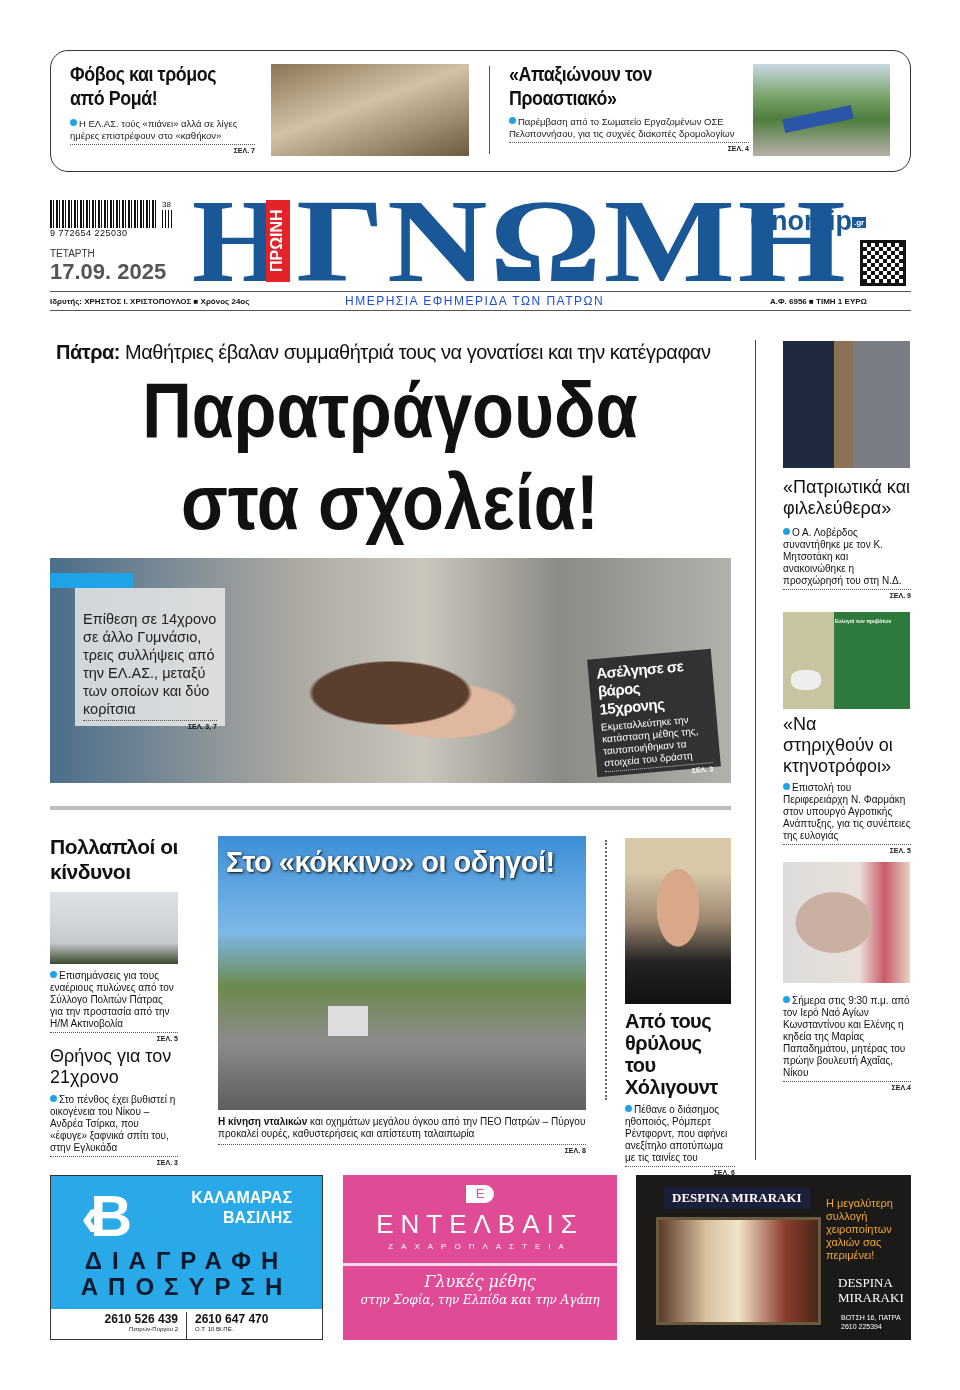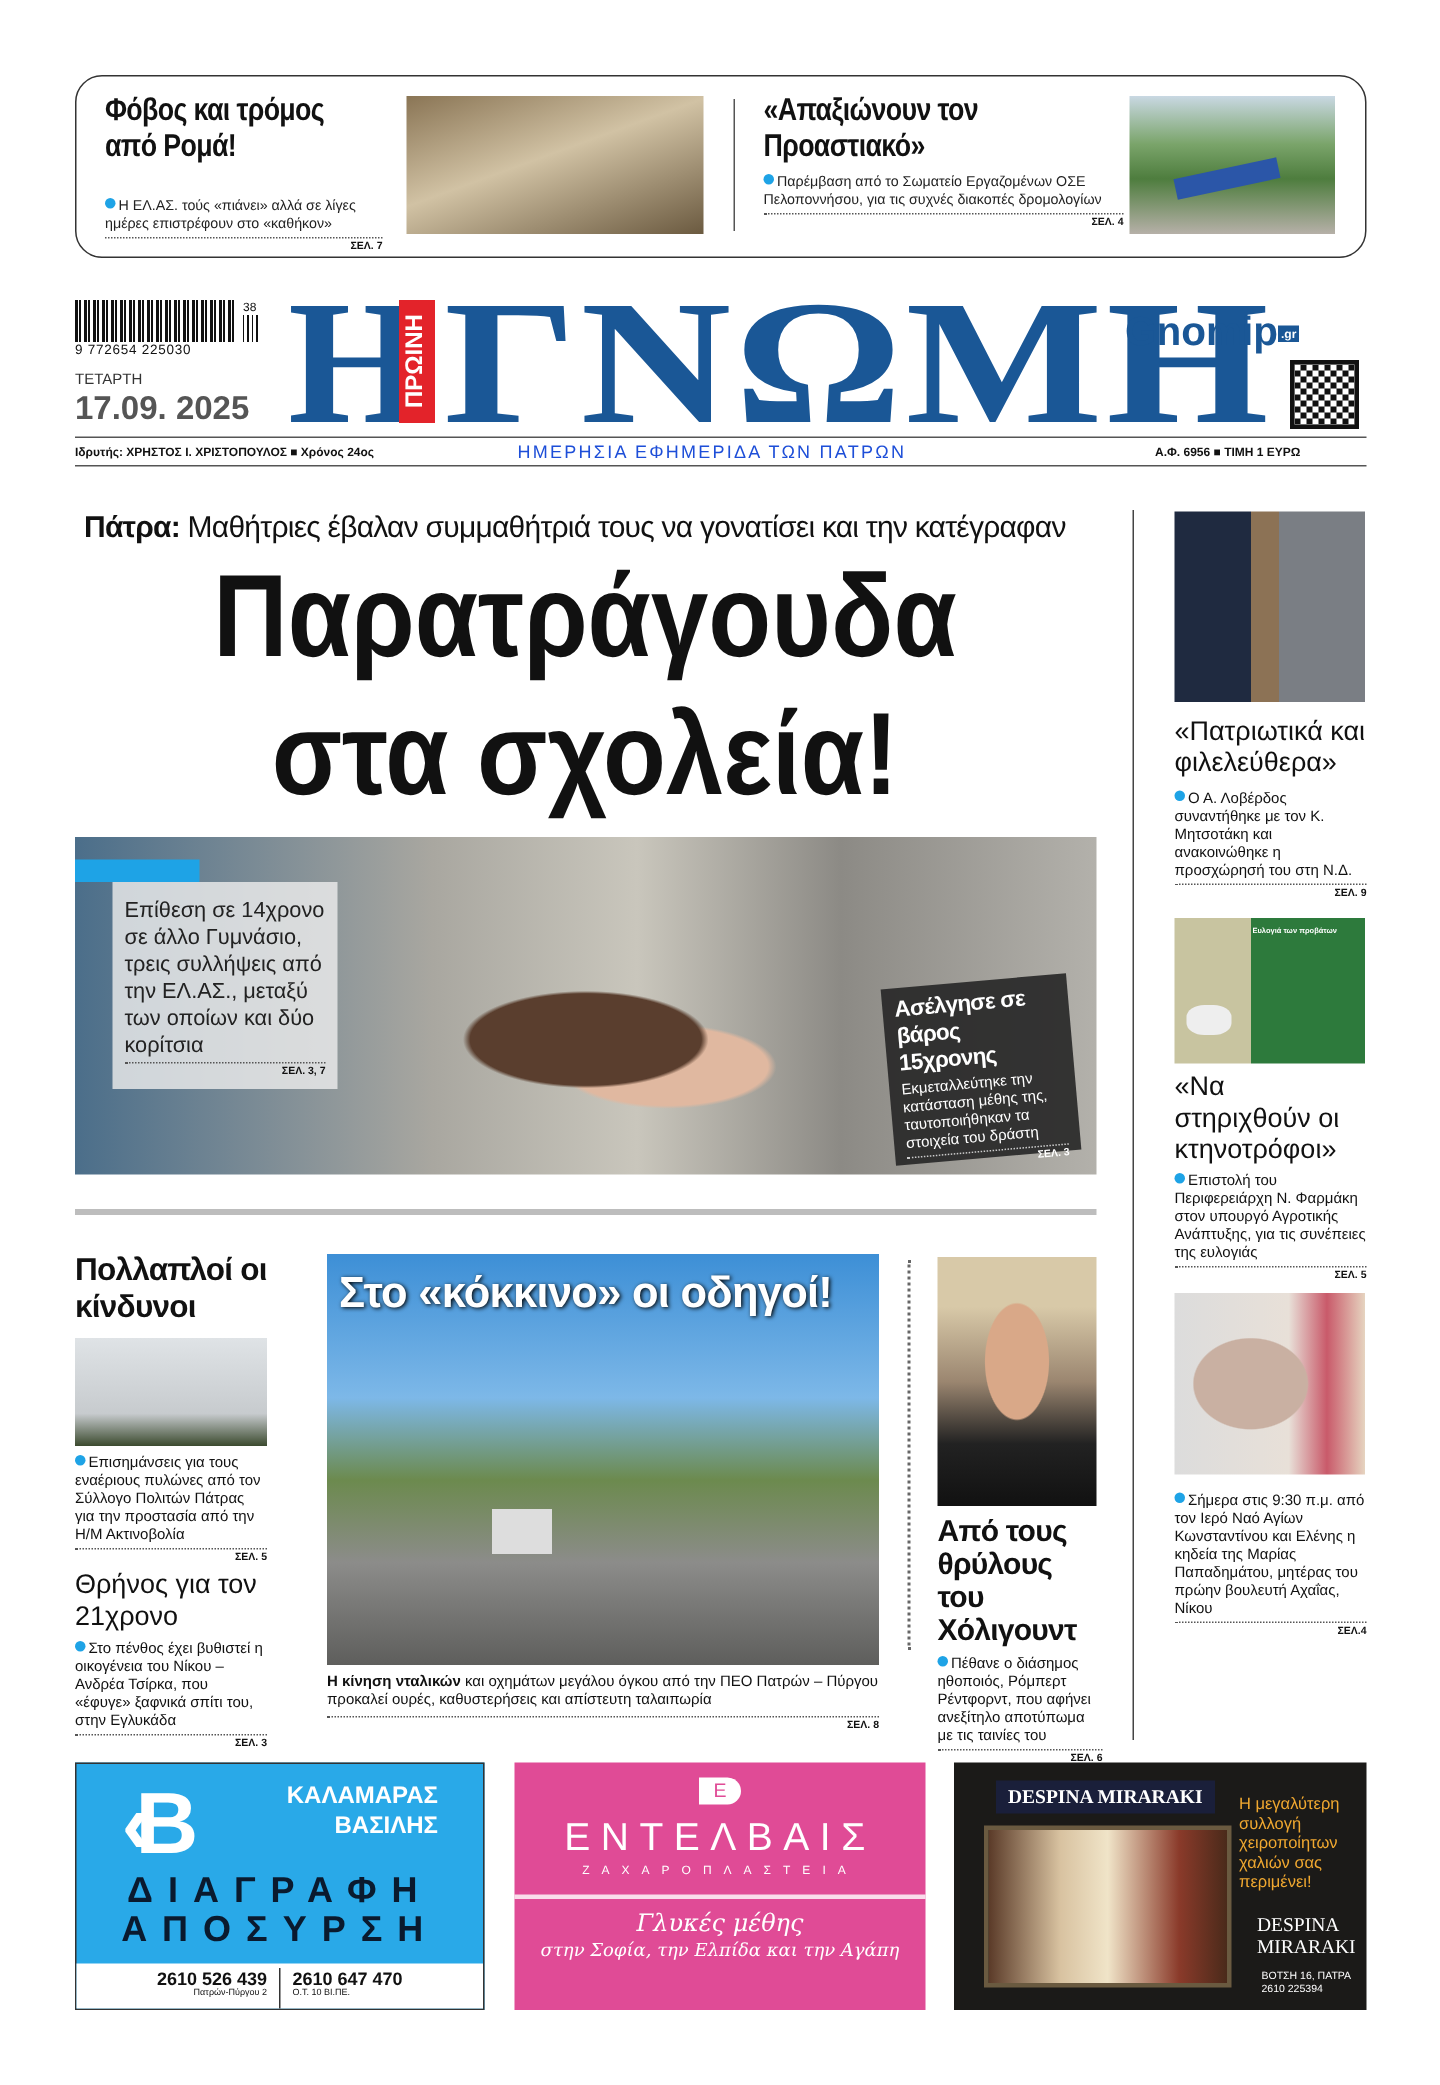--- a/index.html
+++ b/index.html
@@ -23,21 +23,21 @@
 .col-title{font-size:18px;line-height:21px}
 .small{font-size:10px;line-height:12px}
 .vline{width:1px;background:#444}
 </style>
 </head>
 <body>
 
 <div class="abs teaser-box"></div>
 <div class="abs" style="left:70px;top:62px;width:185px">
   <div class="t-title cond">Φόβος και τρόμος από Ρομά!</div>
-  <div class="t-body" style="margin-top:22px"><span class="dot"></span><span>Η ΕΛ.ΑΣ. τούς «πιάνει» αλλά σε λίγες ημέρες επιστρέφουν στο «καθήκον»</span></div>
+  <div class="t-body" style="margin-top:8px"><span class="dot"></span><span>Η ΕΛ.ΑΣ. τούς «πιάνει» αλλά σε λίγες ημέρες επιστρέφουν στο «καθήκον»</span></div>
   <div class="sel">ΣΕΛ. 7</div>
 </div>
 <div class="abs photo" style="left:271px;top:64px;width:198px;height:92px;background:linear-gradient(160deg,#8a7555,#d1c2a4 45%,#6b5a40)"></div>
 <div class="abs" style="left:489px;top:66px;width:1px;height:88px;background:#555"></div>
 <div class="abs" style="left:509px;top:62px;width:240px">
   <div class="t-title cond">«Απαξιώνουν τον Προαστιακό»</div>
   <div class="t-body" style="margin-top:6px"><span class="dot"></span><span>Παρέμβαση από το Σωματείο Εργαζομένων ΟΣΕ Πελοποννήσου, για τις συχνές διακοπές δρομολογίων</span></div>
   <div class="sel">ΣΕΛ. 4</div>
 </div>
 <div class="abs photo" style="left:753px;top:64px;width:137px;height:92px;background:linear-gradient(180deg,#c9d8e3 0%,#7aa46a 35%,#4e7d3e 60%,#b6b0a8 100%)">
@@ -64,21 +64,21 @@
 <div class="abs" style="left:345px;top:294px;font-size:12px;letter-spacing:1.5px;color:#1d4ed8">ΗΜΕΡΗΣΙΑ ΕΦΗΜΕΡΙΔΑ ΤΩΝ ΠΑΤΡΩΝ</div>
 <div class="abs" style="left:770px;top:297px;font-size:8px;font-weight:bold"><span>Α.Φ. 6956</span> ■ <span>ΤΙΜΗ 1 ΕΥΡΩ</span></div>
 <div class="abs rule" style="left:50px;top:310px;width:861px"></div>
 
 <div class="abs kicker cond" style="left:56px;top:340px;width:690px"><b>Πάτρα:</b> <span>Μαθήτριες έβαλαν συμμαθήτριά τους να γονατίσει και την κατέγραφαν</span></div>
 <div class="abs headline" style="left:50px;top:368px;width:680px">Παρατράγουδα</div>
 <div class="abs headline" style="left:50px;top:460px;width:680px">στα σχολεία!</div>
 
 <div class="abs" style="left:50px;top:558px;width:681px;height:225px;background:radial-gradient(ellipse at 50% 60%,#5a3e2e 0 16%,transparent 17%),radial-gradient(ellipse at 58% 68%,#e0b8a0 0 12%,transparent 13%),linear-gradient(90deg,#4b6e8a,#a9a7a0 35%,#c9c6bc 55%,#8c8a85 75%,#b3b1ab)"></div>
 <div class="abs" style="left:50px;top:573px;width:83px;height:15px;background:#1ea3e6"></div>
-<div class="abs" style="left:75px;top:588px;width:150px;height:138px;background:rgba(235,235,235,.82);padding:10px 8px">
+<div class="abs" style="left:75px;top:588px;width:150px;height:138px;background:rgba(235,235,235,.82);padding:22px 8px">
   <div style="font-size:14.5px;line-height:18px;color:#222">Επίθεση σε 14χρονο σε άλλο Γυμνάσιο, τρεις συλλήψεις από την ΕΛ.ΑΣ., μεταξύ των οποίων και δύο κορίτσια</div>
   <div class="sel">ΣΕΛ. 3, 7</div>
 </div>
 <div class="abs" style="left:592px;top:654px;width:124px;height:118px;background:rgba(40,40,40,.92);color:#fff;padding:6px 8px;transform:rotate(-5deg)">
   <div class="cond" style="font-weight:bold;font-size:15px;line-height:18px">Ασέλγησε σε βάρος 15χρονης</div>
   <div style="font-size:10px;line-height:12px;margin-top:3px">Εκμεταλλεύτηκε την κατάσταση μέθης της, ταυτοποιήθηκαν τα στοιχεία του δράστη</div>
   <div class="sel" style="border-color:#ccc">ΣΕΛ. 3</div>
 </div>
 <div class="abs" style="left:50px;top:806px;width:681px;height:4px;background:#bdbdbd"></div>
 

